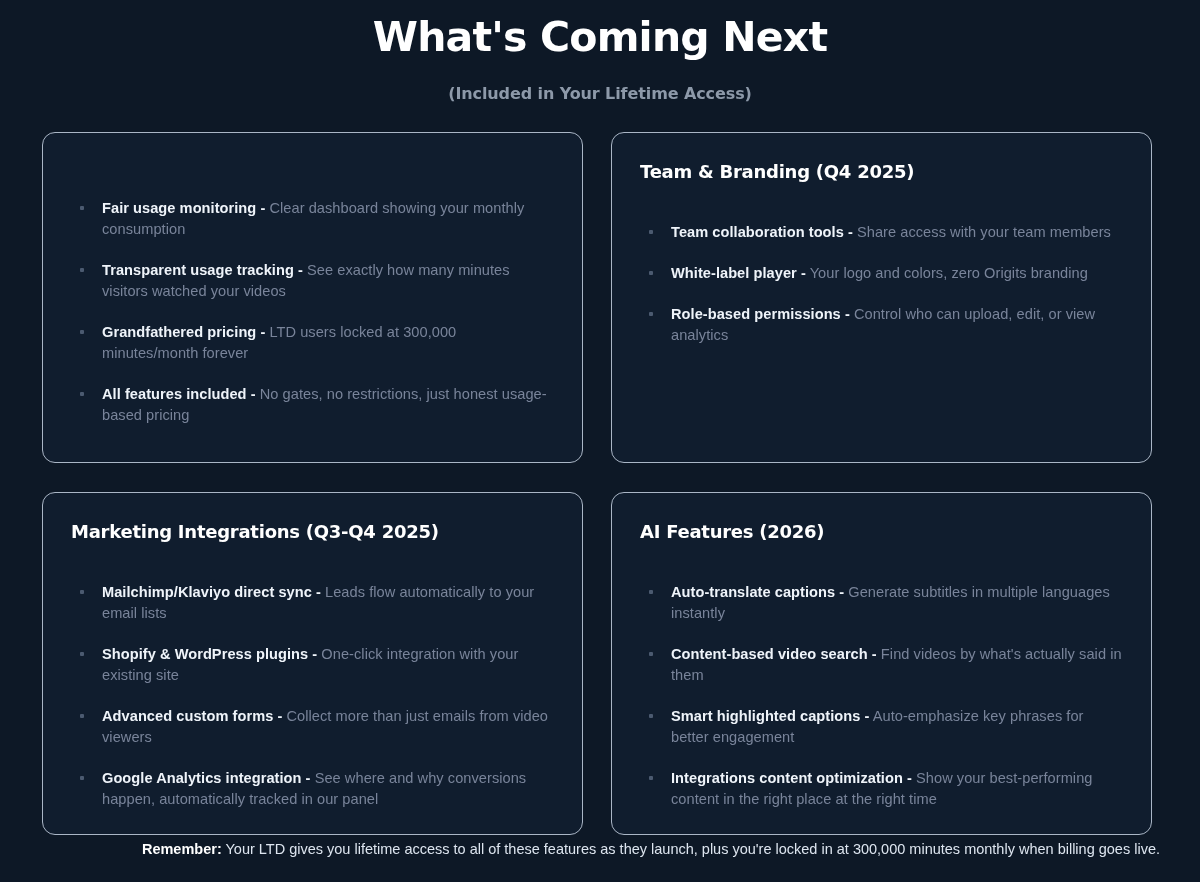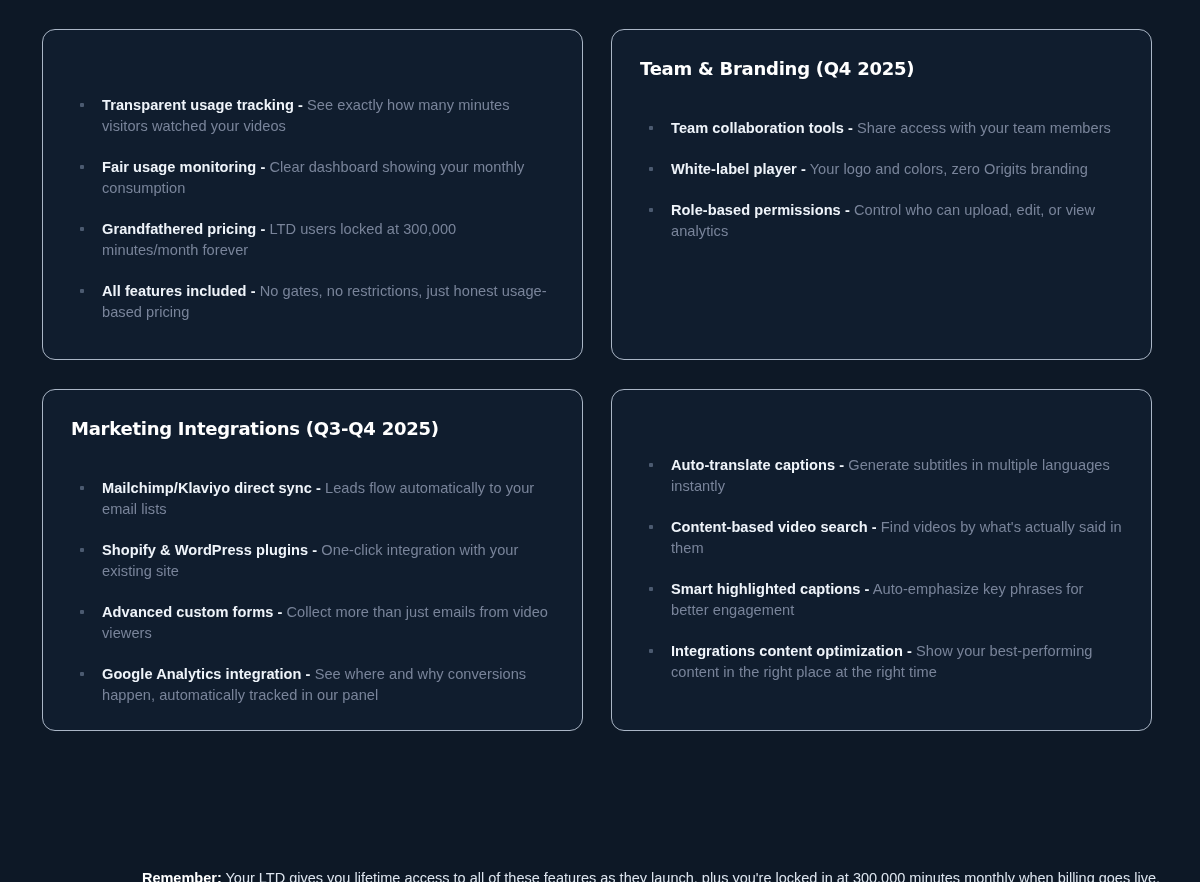--- a/index.html
+++ b/index.html
@@ -127,26 +127,30 @@
   .footer-lead {
     font-weight: 700;
     color: #ffffff;
   }
 </style>
 </head>
 <body>
 
 <div class="page">
 
+  <div class="header">
+    <h1 class="page-title">What's Coming Next</h1>
+    <div class="page-subtitle">(Included in Your Lifetime Access)</div>
+  </div>
 
   <div class="card-grid" id="card-grid">
       <div class="card">
         <ul class="card-list">
+          <li><span class="bullet-marker"></span><span class="item-term">Fair usage monitoring -</span><span class="item-desc"> Clear dashboard showing your monthly consumption</span></li>
           <li><span class="bullet-marker"></span><span class="item-term">Transparent usage tracking -</span><span class="item-desc"> See exactly how many minutes visitors watched your videos</span></li>
-          <li><span class="bullet-marker"></span><span class="item-term">Fair usage monitoring -</span><span class="item-desc"> Clear dashboard showing your monthly consumption</span></li>
           <li><span class="bullet-marker"></span><span class="item-term">Grandfathered pricing -</span><span class="item-desc"> LTD users locked at 300,000 minutes/month forever</span></li>
           <li><span class="bullet-marker"></span><span class="item-term">All features included -</span><span class="item-desc"> No gates, no restrictions, just honest usage-based pricing</span></li>
         </ul>
       </div>
       <div class="card">
         <h2 class="card-title">Team &amp; Branding (Q4 2025)</h2>
         <ul class="card-list">
           <li><span class="bullet-marker"></span><span class="item-term">Team collaboration tools -</span><span class="item-desc"> Share access with your team members</span></li>
           <li><span class="bullet-marker"></span><span class="item-term">White-label player -</span><span class="item-desc"> Your logo and colors, zero Origits branding</span></li>
           <li><span class="bullet-marker"></span><span class="item-term">Role-based permissions -</span><span class="item-desc"> Control who can upload, edit, or view analytics</span></li>
@@ -155,20 +159,21 @@
       <div class="card">
         <h2 class="card-title">Marketing Integrations (Q3-Q4 2025)</h2>
         <ul class="card-list">
           <li><span class="bullet-marker"></span><span class="item-term">Mailchimp/Klaviyo direct sync -</span><span class="item-desc"> Leads flow automatically to your email lists</span></li>
           <li><span class="bullet-marker"></span><span class="item-term">Shopify &amp; WordPress plugins -</span><span class="item-desc"> One-click integration with your existing site</span></li>
           <li><span class="bullet-marker"></span><span class="item-term">Advanced custom forms -</span><span class="item-desc"> Collect more than just emails from video viewers</span></li>
           <li><span class="bullet-marker"></span><span class="item-term">Google Analytics integration -</span><span class="item-desc"> See where and why conversions happen, automatically tracked in our panel</span></li>
         </ul>
       </div>
       <div class="card">
+        <h2 class="card-title">AI Features (2026)</h2>
         <ul class="card-list">
           <li><span class="bullet-marker"></span><span class="item-term">Auto-translate captions -</span><span class="item-desc"> Generate subtitles in multiple languages instantly</span></li>
           <li><span class="bullet-marker"></span><span class="item-term">Content-based video search -</span><span class="item-desc"> Find videos by what's actually said in them</span></li>
           <li><span class="bullet-marker"></span><span class="item-term">Smart highlighted captions -</span><span class="item-desc"> Auto-emphasize key phrases for better engagement</span></li>
           <li><span class="bullet-marker"></span><span class="item-term">Integrations content optimization -</span><span class="item-desc"> Show your best-performing content in the right place at the right time</span></li>
         </ul>
       </div>
     </div>
 
   <div class="footer">

